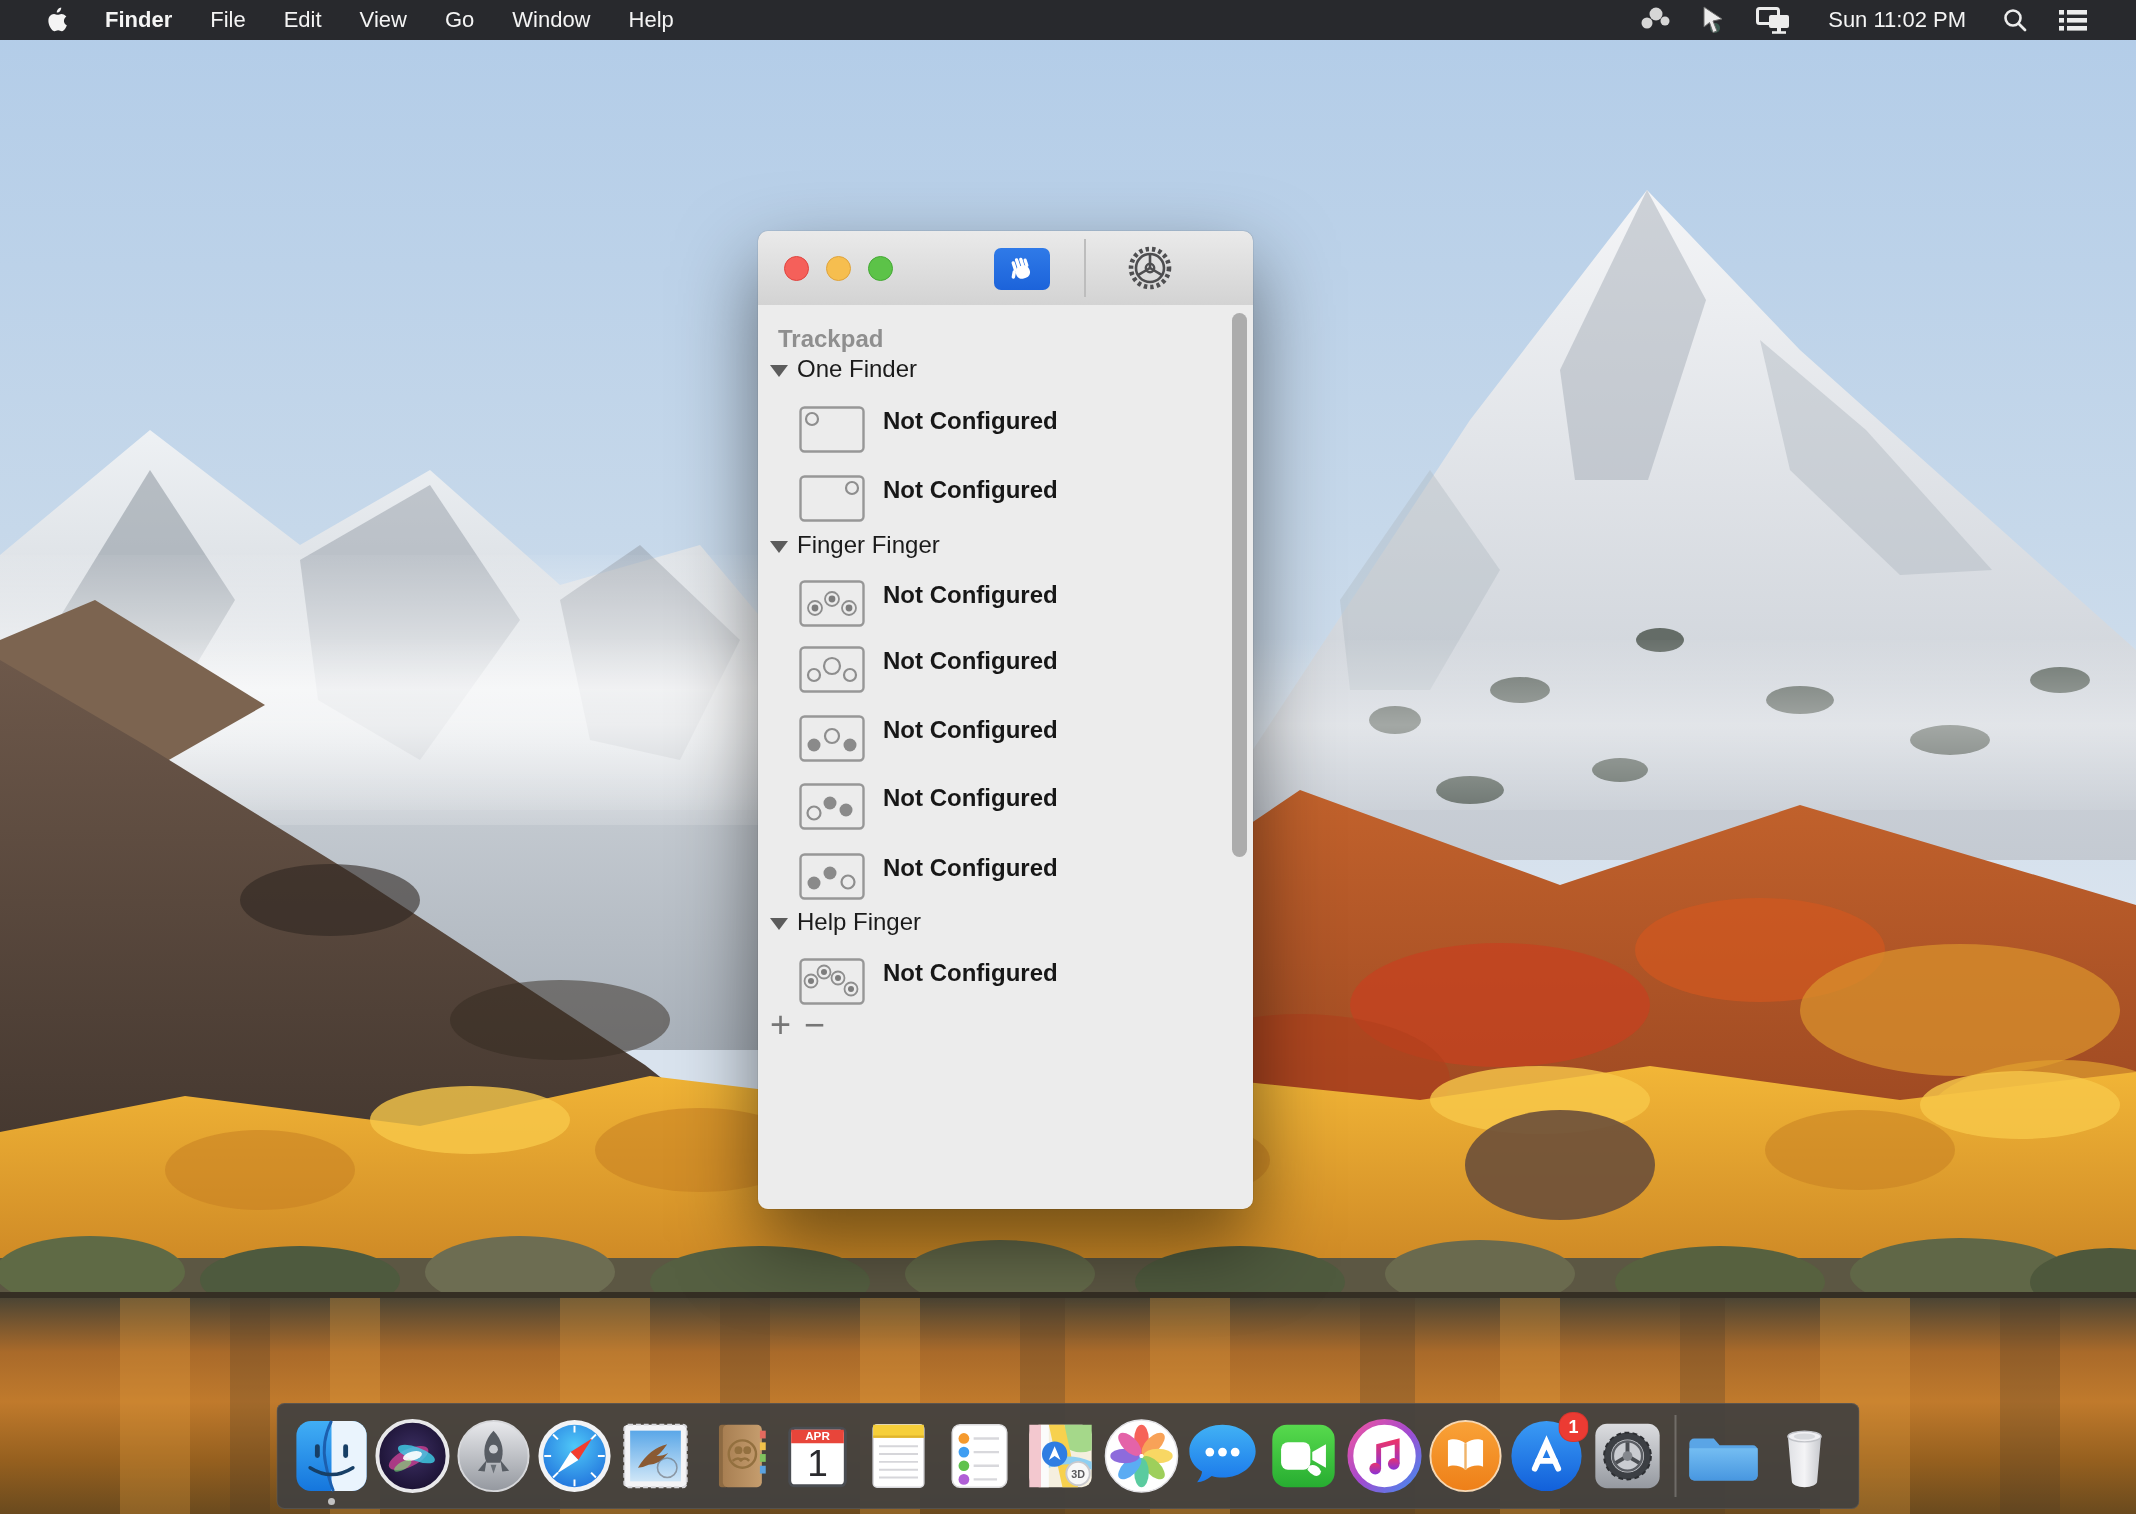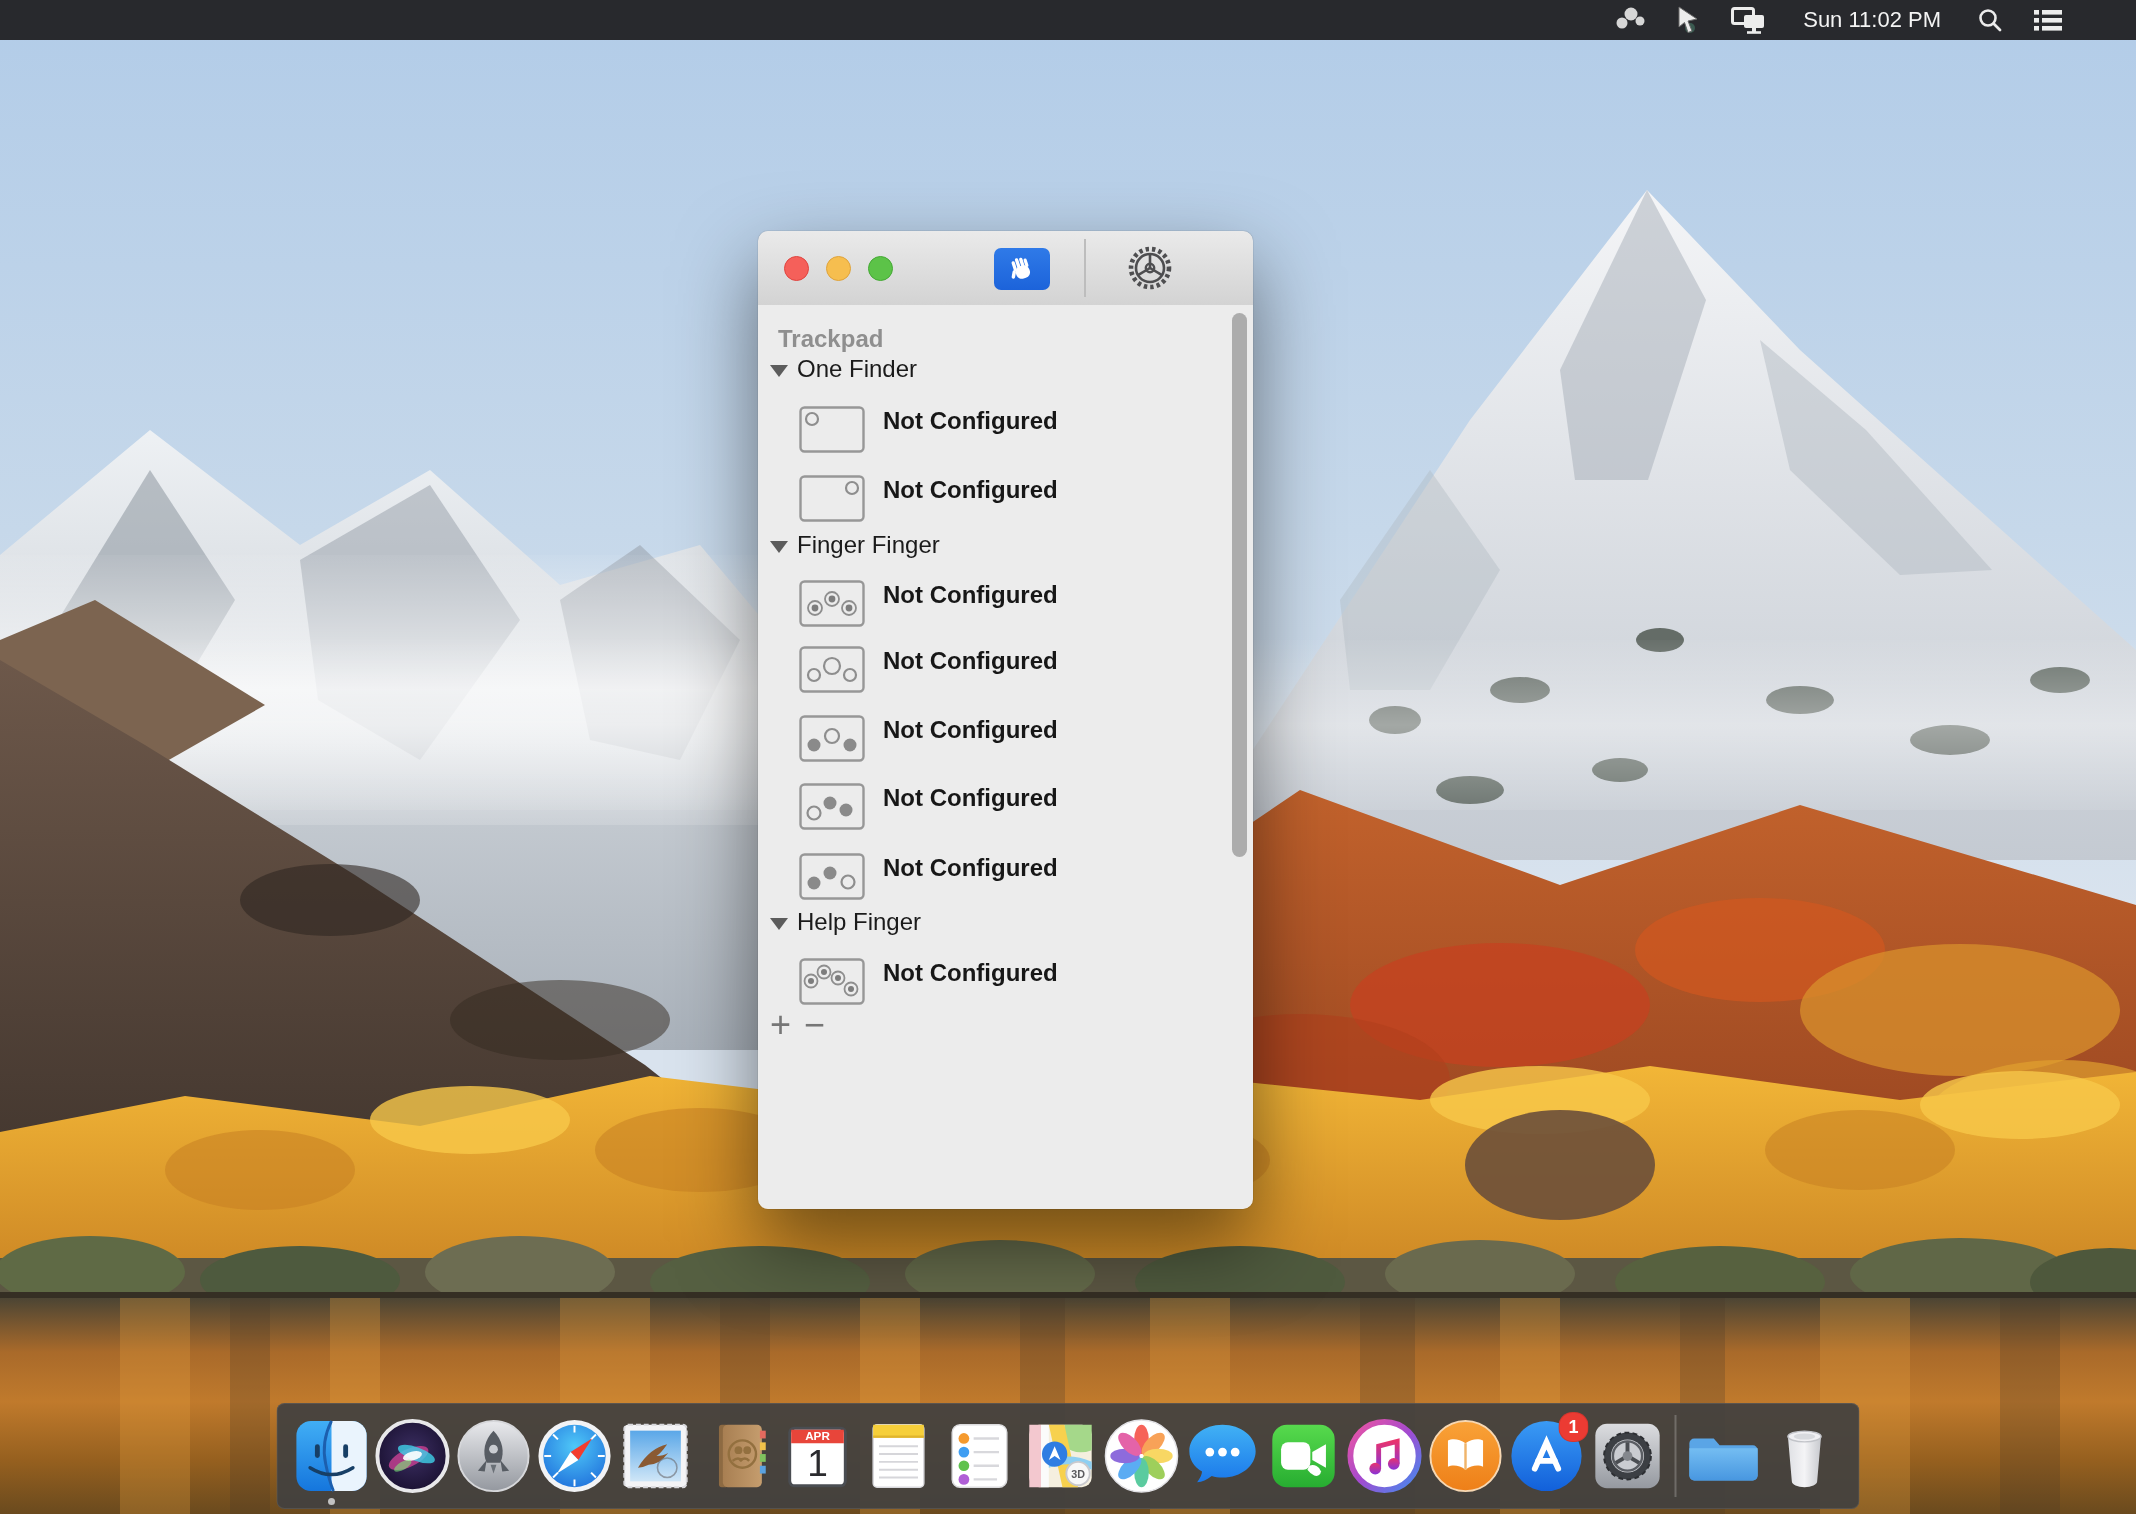--- a/index.html
+++ b/index.html
@@ -7,21 +7,21 @@
        font-family:"Liberation Sans","DejaVu Sans",sans-serif;-webkit-font-smoothing:antialiased;}
   
   #wallpaper{position:absolute;inset:0;}
   
   .menubar{position:absolute;left:0;top:0;width:2136px;height:40px;background:rgba(34,34,37,.96);
            display:flex;align-items:center;color:#f4f4f4;font-size:22px;z-index:50;}
   .mb-left{display:flex;align-items:center;padding-left:28px;}
   .mi{padding:0 19px;line-height:40px;white-space:nowrap;}
   .mi.app{font-weight:700;}
   .apple{padding:0 18px;display:flex;align-items:center;}
-  .mb-right{margin-left:auto;display:flex;align-items:center;gap:30px;padding-right:73px;}
+  .mb-right{margin-left:auto;display:flex;align-items:center;gap:30px;padding-right:48px;}
   .sticon{display:flex;align-items:center;}
   .clock{white-space:nowrap;padding:0 6px;}
   
   .window{position:absolute;left:758px;top:231px;width:495px;height:978px;border-radius:10px;
           box-shadow:0 34px 80px rgba(0,0,0,.5),0 0 1px rgba(0,0,0,.55);z-index:30;}
   .titlebar{position:absolute;left:0;top:0;right:0;height:74px;border-radius:10px 10px 0 0;
             background:linear-gradient(#eaeaea,#d3d3d3);border-bottom:1px solid #ababab;}
   .tl-group{position:absolute;left:26px;top:0;height:74px;display:flex;align-items:center;gap:17px;}
   .tl{width:23px;height:23px;border-radius:50%;}
   .tl.red{background:#f5605a;border:1px solid #e0443f;}
@@ -176,20 +176,34 @@
     <rect x="230" y="1298" width="40" height="216"></rect>
       <rect x="720" y="1298" width="50" height="216"></rect>
     <rect x="1020" y="1298" width="45" height="216"></rect>
       <rect x="1360" y="1298" width="55" height="216"></rect>
     <rect x="1680" y="1298" width="45" height="216"></rect>
       <rect x="2000" y="1298" width="60" height="216"></rect>
   </g>
 </svg>
 
 <div class="menubar">
+  <div class="mb-left">
+    <div class="apple">
+      <svg width="22" height="26" viewBox="0 0 17 21">
+        <path fill="#f4f4f4" d="M11.9.4c.1 1-.3 2-.9 2.8-.7.8-1.7 1.4-2.7 1.3-.1-1 .4-2 1-2.7C9.9 1 11 .5 11.9.4zM15.6 7.3c-.9-1.1-2.2-1.7-3.4-1.7-1.5 0-2.1.7-3.1.7-1 0-1.8-.7-3-.7-1.5 0-3 .9-3.8 2.3-1.6 2.8-.4 7 1.2 9.3.8 1.1 1.7 2.4 2.9 2.3 1.2 0 1.6-.7 3-.7 1.4 0 1.8.7 3 .7 1.2 0 2-1.1 2.8-2.2.9-1.3 1.2-2.5 1.3-2.6-.1 0-2.4-.9-2.4-3.6 0-2.3 1.9-3.4 2-3.5-.2-.1-.3-.2-.5-.3z"></path>
+      </svg>
+    </div>
+    <div class="mi app">Finder</div>
+    <div class="mi">File</div>
+    <div class="mi">Edit</div>
+    <div class="mi">View</div>
+    <div class="mi">Go</div>
+    <div class="mi">Window</div>
+    <div class="mi">Help</div>
+  </div>
   <div class="mb-right">
     <div class="sticon">
       <svg width="30" height="28" viewBox="0 0 30 28">
         <circle cx="7" cy="17" r="5.5" fill="#d6d6d6"></circle>
           <circle cx="16" cy="8" r="6.5" fill="#d6d6d6"></circle>
           <circle cx="25" cy="15" r="4.5" fill="#d6d6d6"></circle>
       </svg>
     </div>
     <div class="sticon">
       <svg width="26" height="28" viewBox="0 0 26 28">

